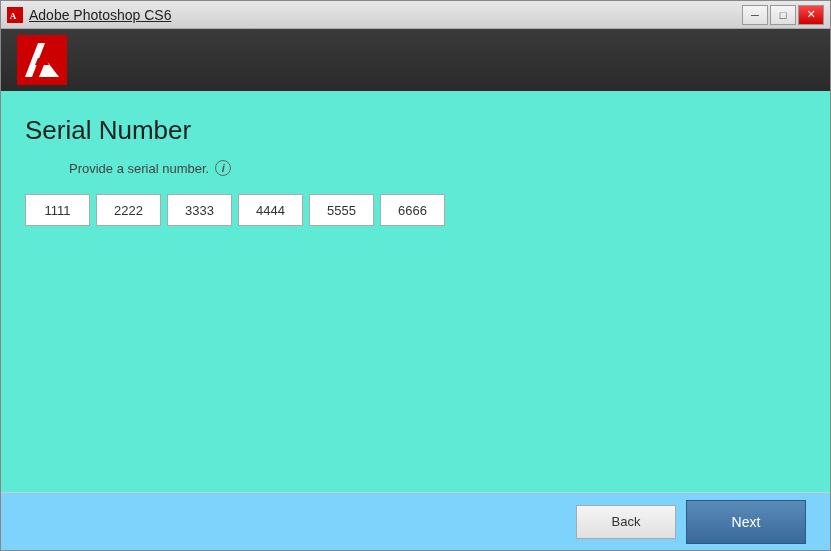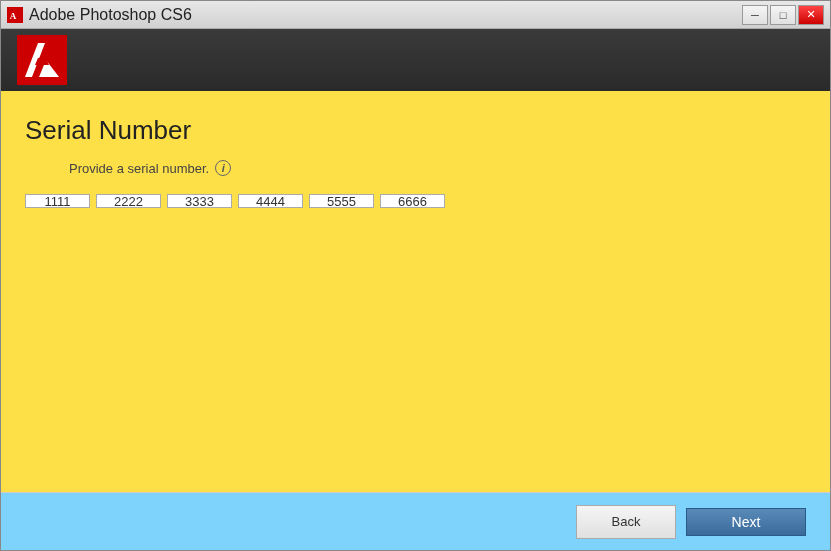--- a/index.html
+++ b/index.html
@@ -47,22 +47,23 @@
       align-items: center;
       justify-content: center;
     }
 
     .title-bar-icon svg {
       width: 12px;
       height: 12px;
     }
 
     .title-bar-text {
-      font-size: 16px;
+      font-size: 14px;
       color: #222;
+      text-decoration: underline;
     }
 
     .title-bar-controls {
       display: flex;
       gap: 2px;
     }
 
     .title-btn {
       width: 26px;
       height: 20px;
@@ -102,21 +103,21 @@
     }
 
     .adobe-logo svg {
       width: 34px;
       height: 34px;
     }
 
     
     .main-content {
       flex: 1;
-      background: #fde047;
+      background: #5eead4;
       padding: 24px 24px 0 24px;
       display: flex;
       flex-direction: column;
     }
 
     .page-title {
       font-size: 26px;
       font-weight: 300;
       color: #222;
       margin-bottom: 14px;
@@ -148,21 +149,21 @@
     }
 
     .serial-fields {
       display: flex;
       gap: 6px;
       align-items: center;
     }
 
     .serial-input {
       width: 65px;
-      height: 14px;
+      height: 32px;
       border: 1px solid #aaa;
       padding: 2px 6px;
       font-size: 13px;
       color: #333;
       text-align: center;
       outline: none;
       background: #fff;
     }
 
     
@@ -183,21 +184,21 @@
       height: 34px;
       background: linear-gradient(to bottom, #f5f5f5, #e0e0e0);
       border: 1px solid #aaa;
       font-size: 13px;
       color: #333;
       cursor: pointer;
     }
 
     .btn-next {
       width: 120px;
-      height: 28px;
+      height: 44px;
       background: linear-gradient(to bottom, #5a8ab8, #3a6a9a);
       border: 1px solid #2a5a8a;
       font-size: 14px;
       color: #fff;
       cursor: pointer;
       font-weight: 500;
     }
   </style>
 </head>
 <body>

